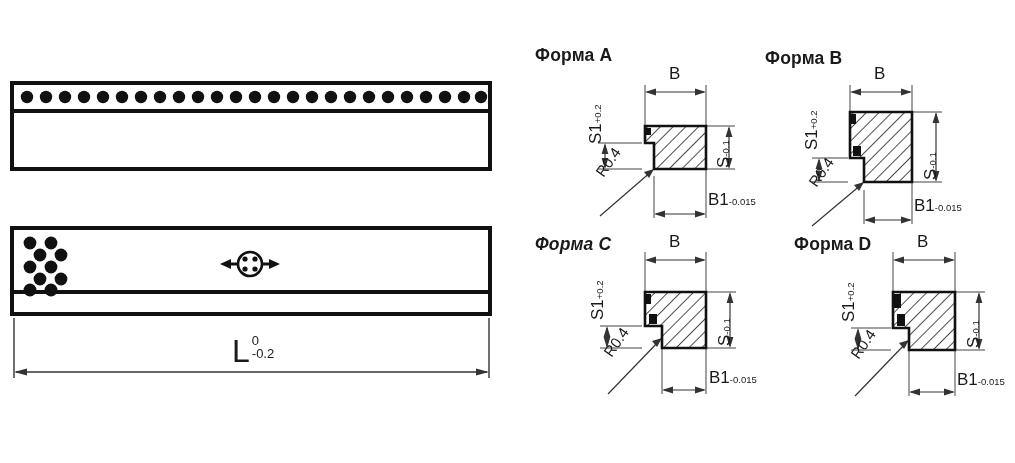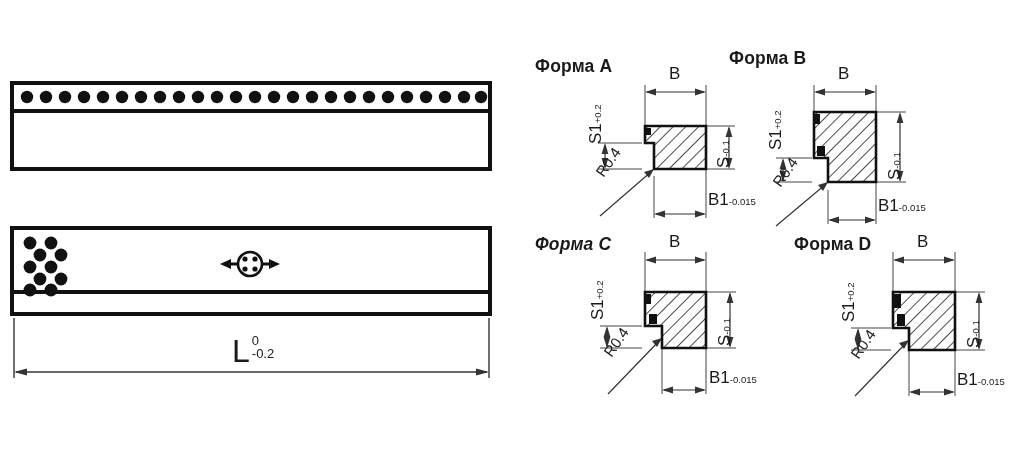--- a/index.html
+++ b/index.html
@@ -97,21 +97,21 @@
   <div class="abs" style="left:232px;top:336px;display:flex;align-items:flex-start;">
     <span style="font-size:32px;line-height:30px;font-weight:400;">L</span>
     <span style="display:inline-block;margin-left:2px;margin-top:-2px;">
       <span style="display:block;font-size:13px;line-height:13px;">0</span>
       <span style="display:block;font-size:13px;line-height:13px;text-align:center;">-0.2</span>
     </span>
   </div>
 </div>
 
 <div class="abs" style="left:530px;top:40px;width:240px;height:190px;">
-  <div class="abs ttl" style="left:5px;top:16px;">Форма A</div>
+  <div class="abs ttl" style="left:5px;top:5px;">Форма A</div>
   <svg class="abs" style="left:0;top:0;" width="240" height="190" viewBox="0 0 240 190">
     <defs>
       <pattern id="hatchA" width="9" height="9" patternTransform="rotate(45)" patternUnits="userSpaceOnUse">
         <line x1="0" y1="0" x2="0" y2="9" stroke="#111111" stroke-width="1.5"></line>
       </pattern>
     </defs>
 
     <g stroke="#444444" stroke-width="1" fill="none">
       <line x1="115" y1="45" x2="115" y2="86"></line>
       <line x1="176" y1="45" x2="176" y2="86"></line>
@@ -170,21 +170,21 @@
   </div>
   <div class="abs dimb" style="left:139px;top:24px;">B</div>
   <div class="abs" style="left:178px;top:150px;">
     <span class="dimb">B1</span><span class="tol">-0.015</span>
   </div>
   <div class="abs" style="left:62px;top:130px;">
     <span class="lbl-wrap rot45 dim">R0.4</span>
   </div>
 </div>
 
-<div class="abs" style="left:724px;top:40px;width:247px;height:190px;">
+<div class="abs" style="left:760px;top:40px;width:247px;height:190px;">
   <div class="abs ttl" style="left:5px;top:8px;">Форма B</div>
   <svg class="abs" style="left:0;top:0;" width="247" height="190" viewBox="0 0 247 190">
     <defs>
       <pattern id="hatchB" width="9" height="9" patternTransform="rotate(45)" patternUnits="userSpaceOnUse">
         <line x1="0" y1="0" x2="0" y2="9" stroke="#111111" stroke-width="1.5"></line>
       </pattern>
     </defs>
     <g stroke="#444444" stroke-width="1" fill="none">
       <line x1="90" y1="45" x2="90" y2="72"></line>
       <line x1="152" y1="45" x2="152" y2="72"></line>

